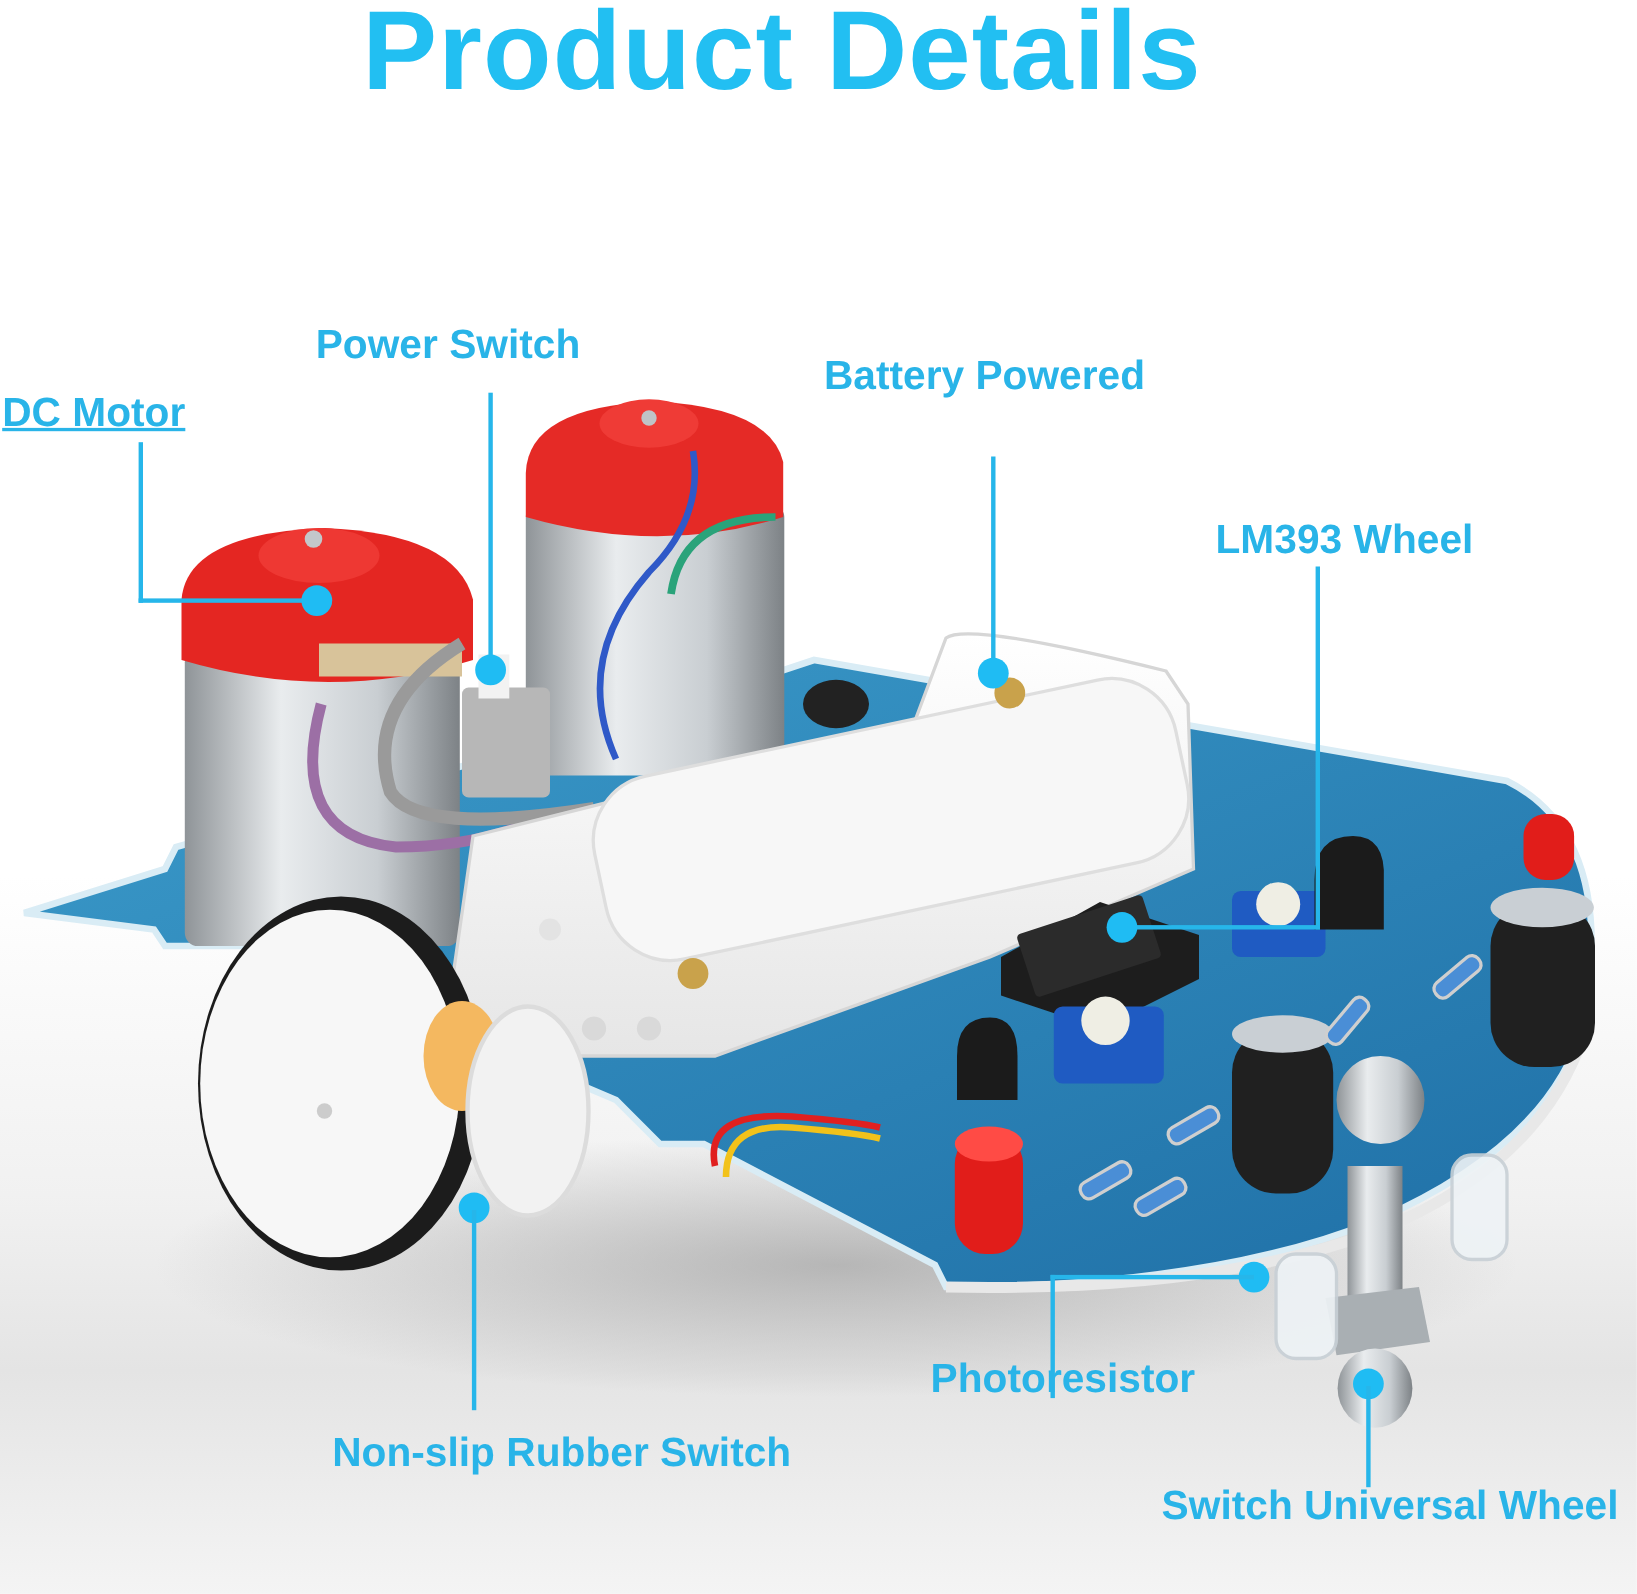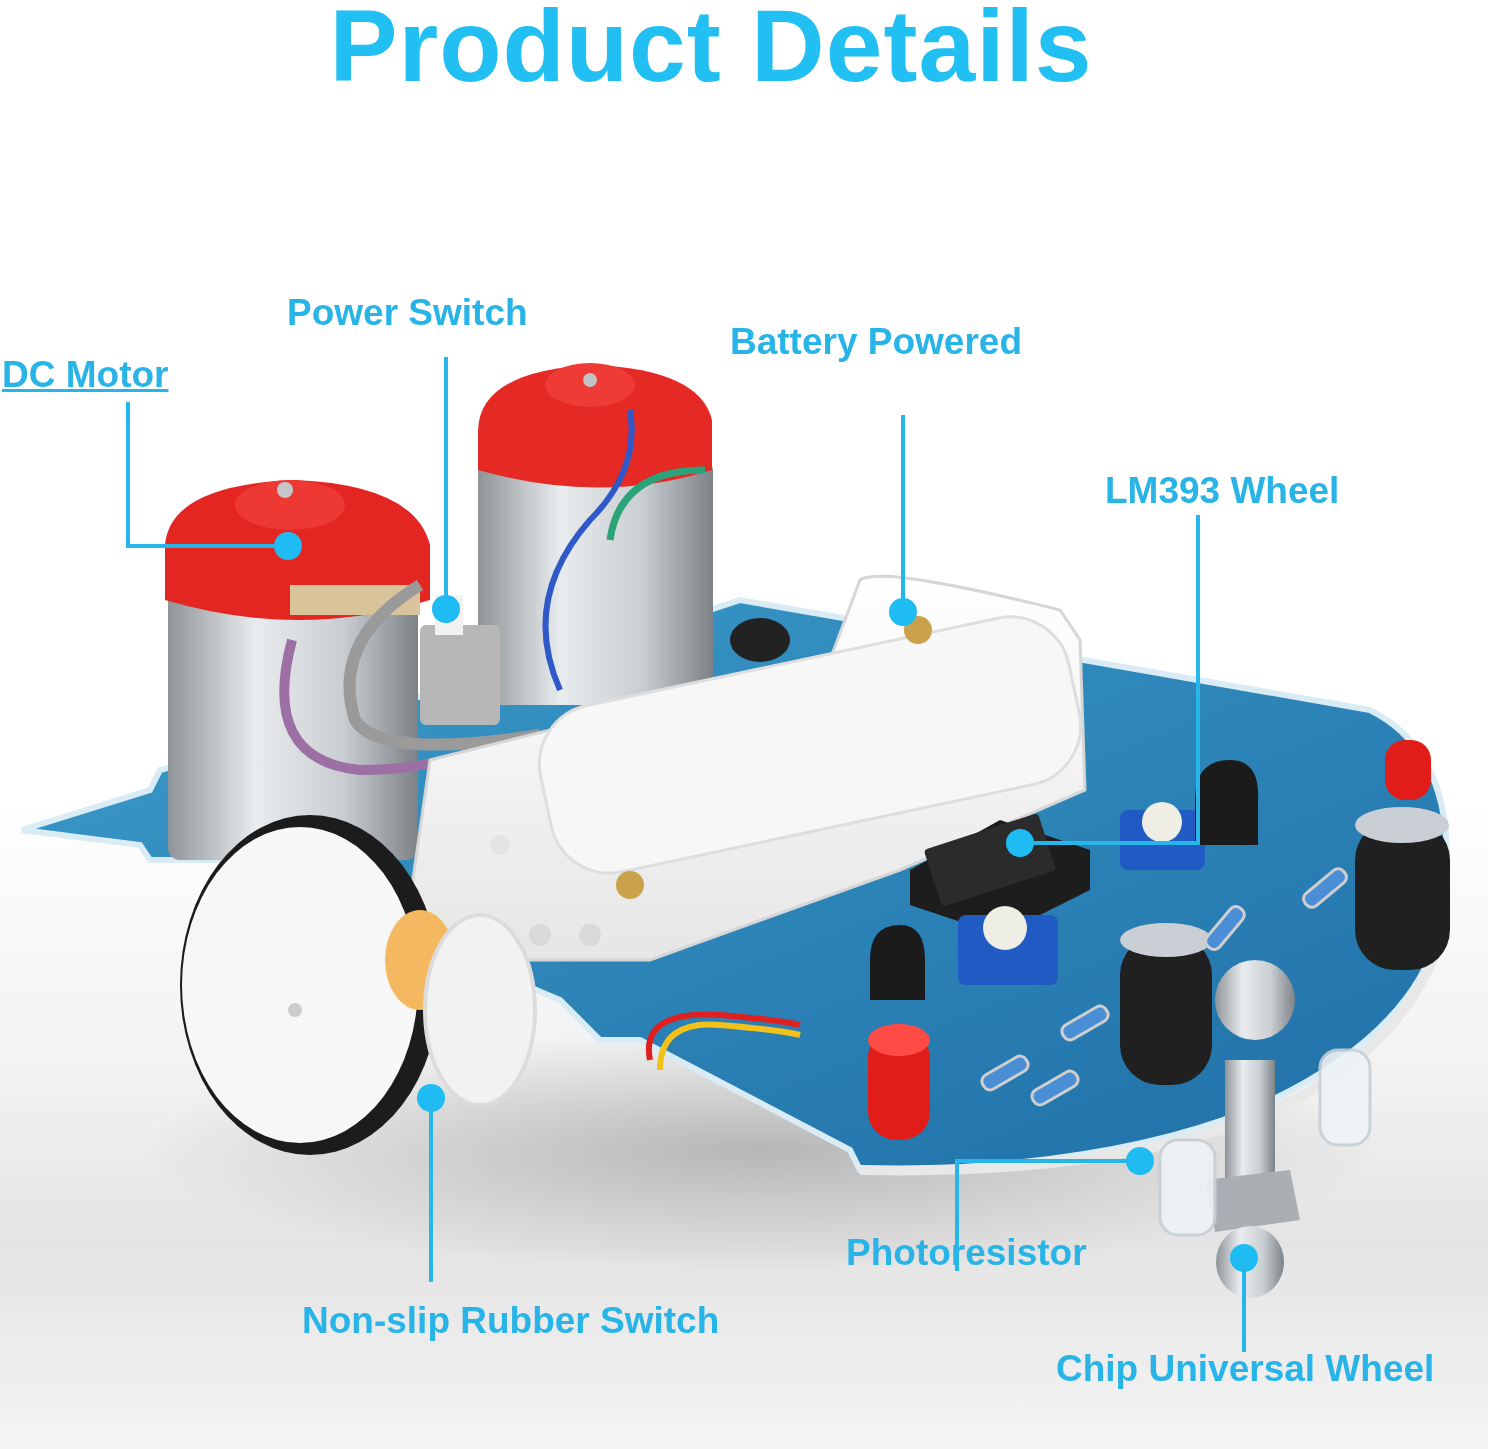--- a/index.html
+++ b/index.html
@@ -10,21 +10,21 @@
   }
   .title {
     position:absolute; left:0; top:0; width:1422px; text-align:center;
     font-weight:700; font-size:102px; letter-spacing:1px; line-height:100px;
     color:#22bff2; top:-4px;
   }
   .label {
     position:absolute; font-weight:700; color:#29b4e8; font-size:37px;
     line-height:42px; white-space:nowrap;
   }
-  .label.center { }
+  .label.center { text-align:center; }
   .line { position:absolute; background:#26b6ea; }
   .dot {
     position:absolute; width:28px; height:28px; border-radius:50%;
     background:#1fbcf3; margin:-14px 0 0 -14px;
   }
   #product { position:absolute; left:0; top:0; width:1488px; height:1449px; }
 </style>
 </head>
 <body>
 
@@ -155,13 +155,13 @@
 <div class="line" style="left:429px; top:1100px; width:4px; height:182px;"></div>
 <div class="label" style="left:302px; top:1300px;">Non-slip Rubber Switch</div>
 
 <div class="dot" style="left:1140px; top:1161px;"></div>
 <div class="line" style="left:955px; top:1159px; width:185px; height:4px;"></div>
 <div class="line" style="left:955px; top:1159px; width:4px; height:112px;"></div>
 <div class="label" style="left:846px; top:1232px;">Photoresistor</div>
 
 <div class="dot" style="left:1244px; top:1258px;"></div>
 <div class="line" style="left:1242px; top:1260px; width:4px; height:92px;"></div>
-<div class="label" style="left:1056px; top:1348px;">Chip Universal Wheel</div>
+<div class="label" style="left:1056px; top:1348px;">Switch Universal Wheel</div>
 
 </body></html>

